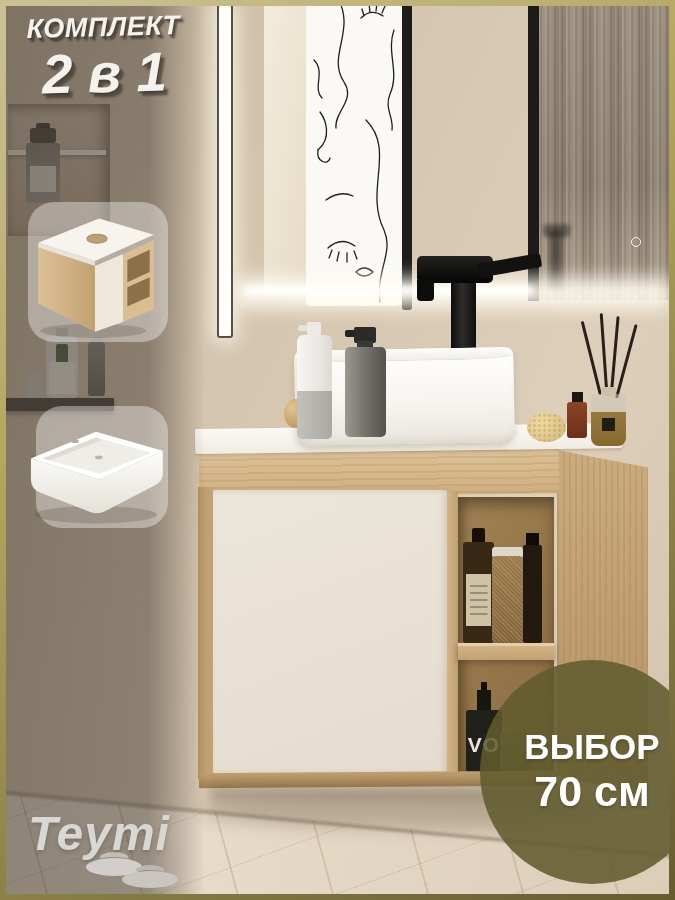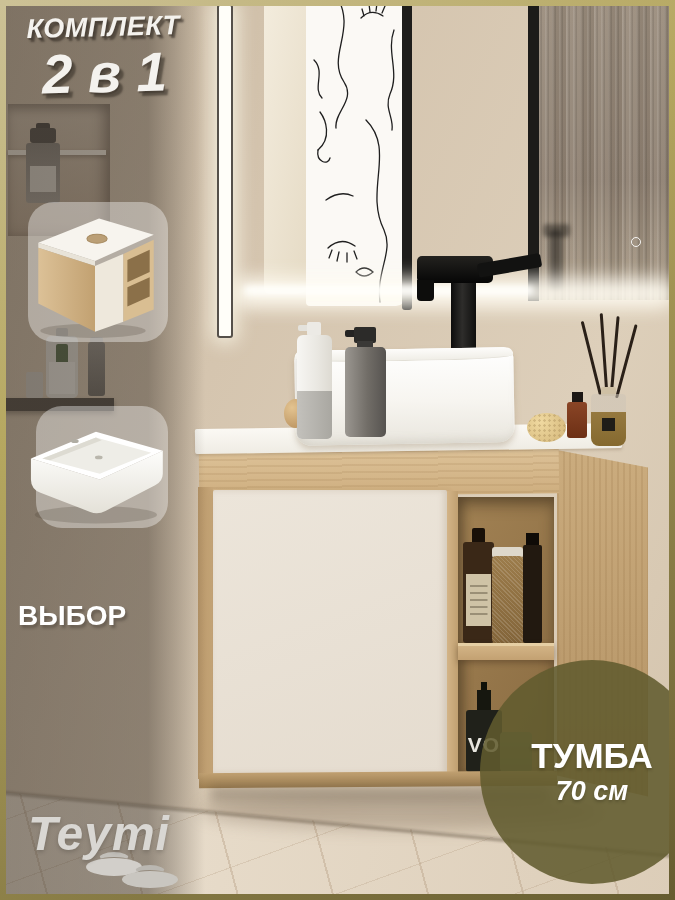--- a/index.html
+++ b/index.html
@@ -167,21 +167,21 @@
 
   .choice{left:18px;top:600px;width:190px;color:#ffffff;font-weight:900;font-size:28px;line-height:1.12;
     text-shadow:2px 3px 3px rgba(40,34,28,.35);}
   .brand{left:28px;top:806px;color:#d9d7d3;font-style:italic;font-weight:900;font-size:48px;letter-spacing:1px;
     text-shadow:0 2px 4px rgba(0,0,0,.18);}
 
   .badge{left:480px;top:660px;width:224px;height:224px;border-radius:50%;background:rgba(97,91,46,.87);
     display:flex;flex-direction:column;align-items:center;justify-content:center;color:#ffffff;font-weight:800;
     text-shadow:0 2px 3px rgba(40,38,20,.3);}
   .badge-1{position:static;font-size:35px;line-height:1.1;}
-  .badge-2{position:static;font-size:27px;line-height:1.15;font-style:italic;}
+  .badge-2{position:static;font-size:43px;line-height:1.15;}
 
   .gold-frame{inset:0;border:6px solid #b5a75f;
     border-image:linear-gradient(150deg,#ccc196 0%,#b5a75f 35%,#93864c 65%,#665c30 100%) 1;
     pointer-events:none;z-index:60;}
 </style>
 </head>
 <body>
 
 <div class="page">
 
@@ -339,24 +339,23 @@
     <ellipse cx="92" cy="115" rx="64" ry="9" fill="rgba(70,60,45,0.22)"></ellipse>
     <polygon points="24,56 92,28 162,48 96,78" fill="#ffffff"></polygon>
     <polygon points="36,56 92,34 150,50 96,72" fill="#eeede7"></polygon>
     <polygon points="36,56 92,34 98,37 44,58" fill="#dddbd2"></polygon>
     <ellipse cx="95" cy="55" rx="4" ry="2" fill="#b9b6ac"></ellipse>
     <ellipse cx="70" cy="38" rx="4" ry="2" fill="#b0ada3"></ellipse>
     <path d="M24,56 L24,78 Q24,88 34,92 L86,112 Q94,115 102,111 L154,84 Q162,80 162,72 L162,48 L96,78 Z" fill="url(#sg1)"></path>
   </svg>
 
   <div class="choice">
-    <span style="position:static;display:block">ВЫБОР</span>
   </div>
 
   <div class="brand">Teymi</div>
 
   <div class="badge">
-    <span class="badge-1">ТУМБА</span>
+    <span class="badge-1">ВЫБОР</span>
     <span class="badge-2">70 см</span>
   </div>
 
   <div class="gold-frame"></div>
 </div>
 
 </body></html>

